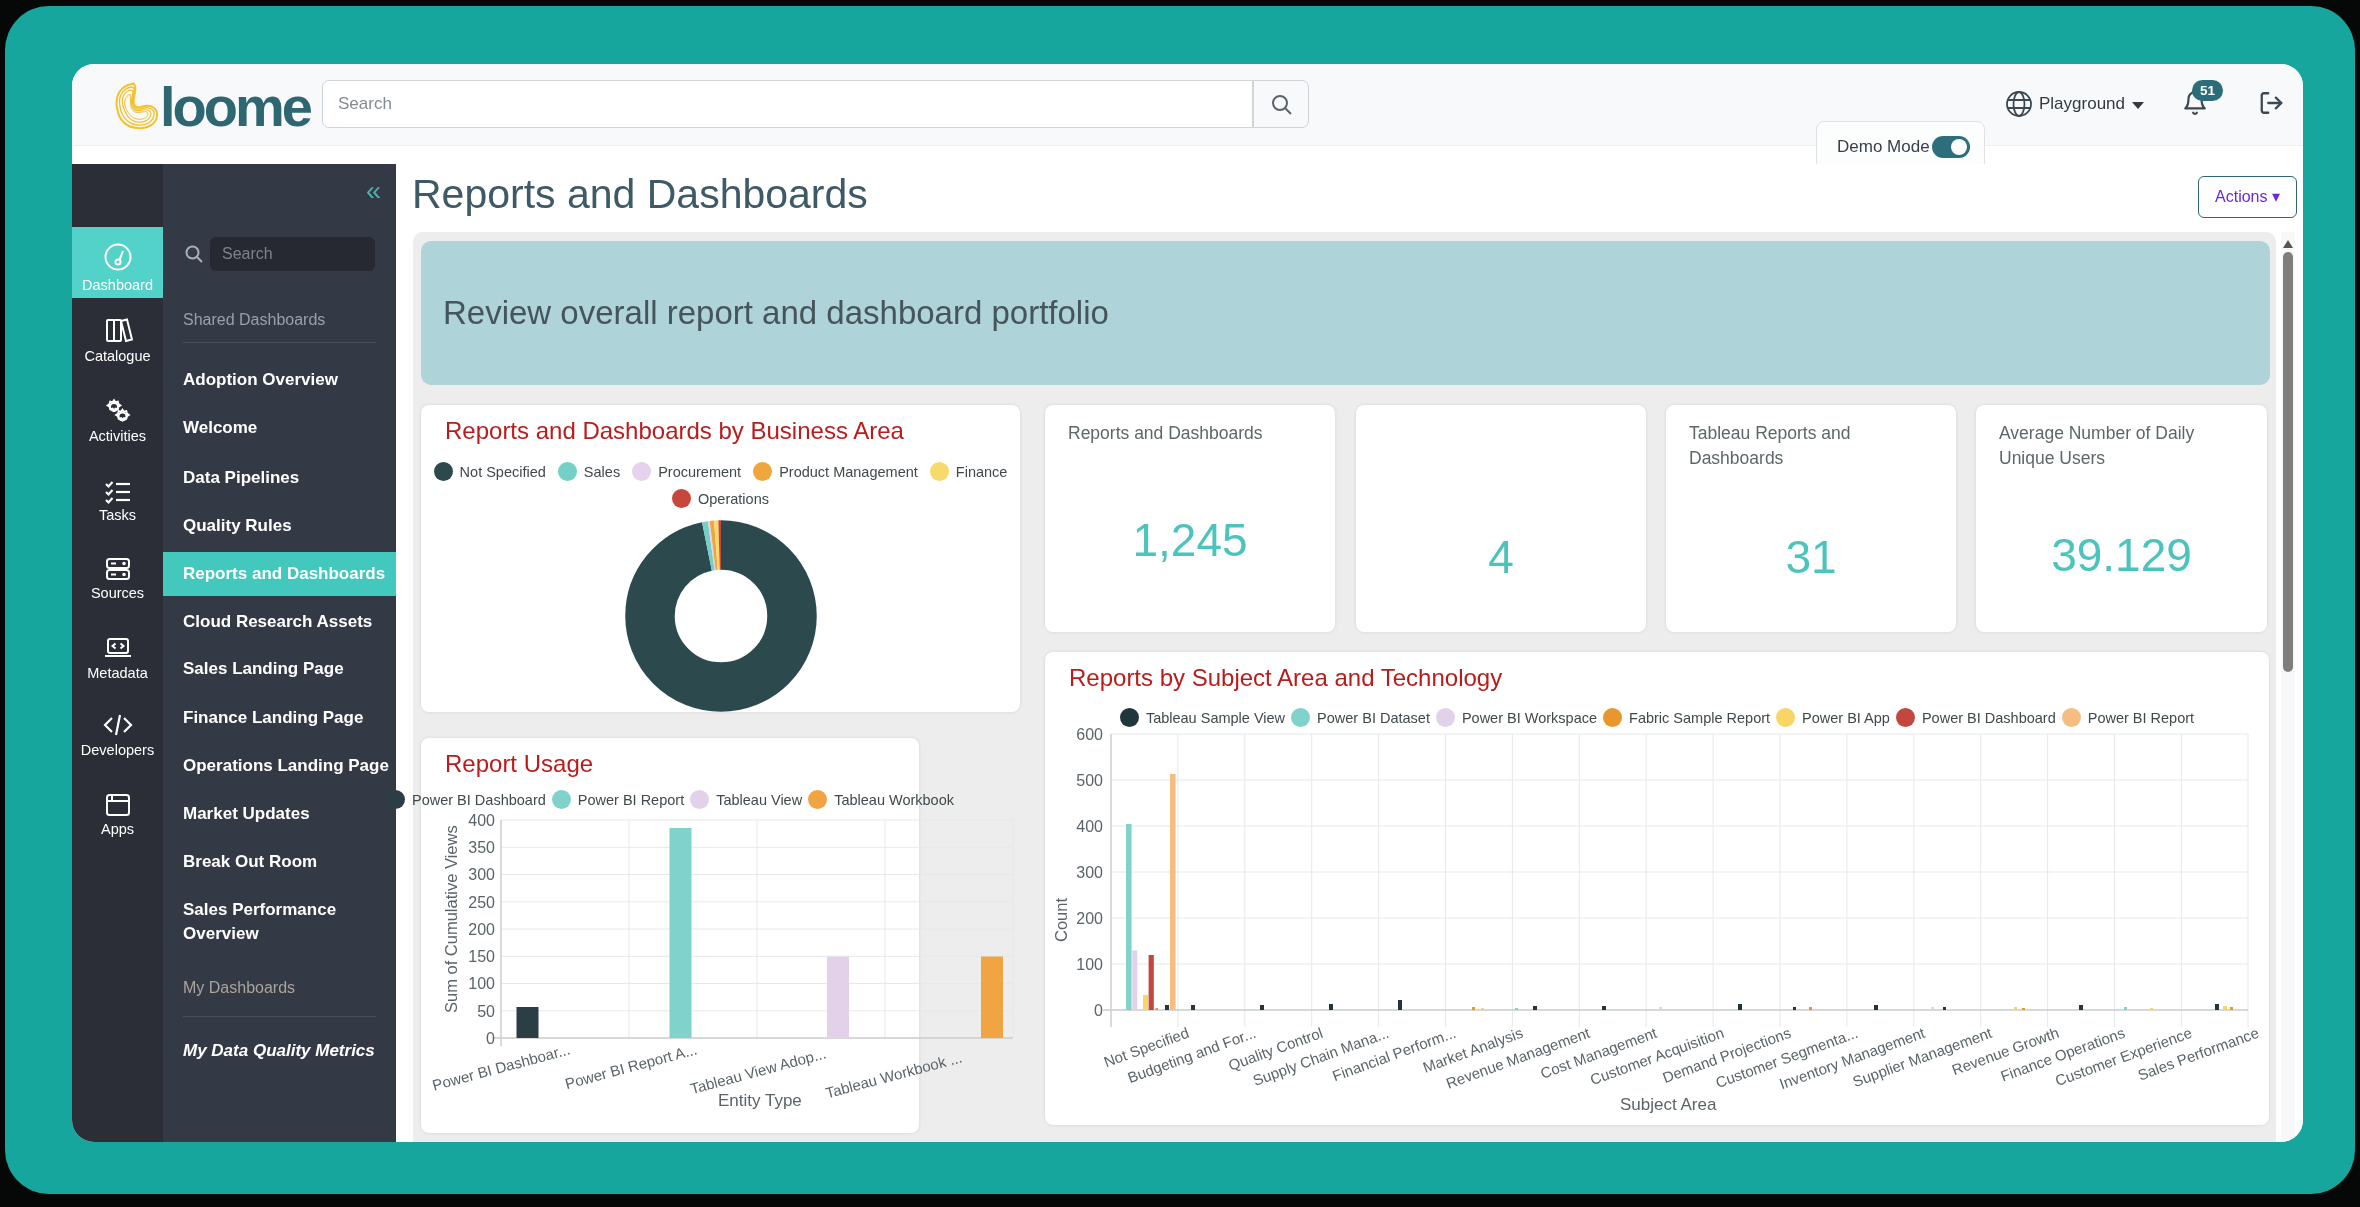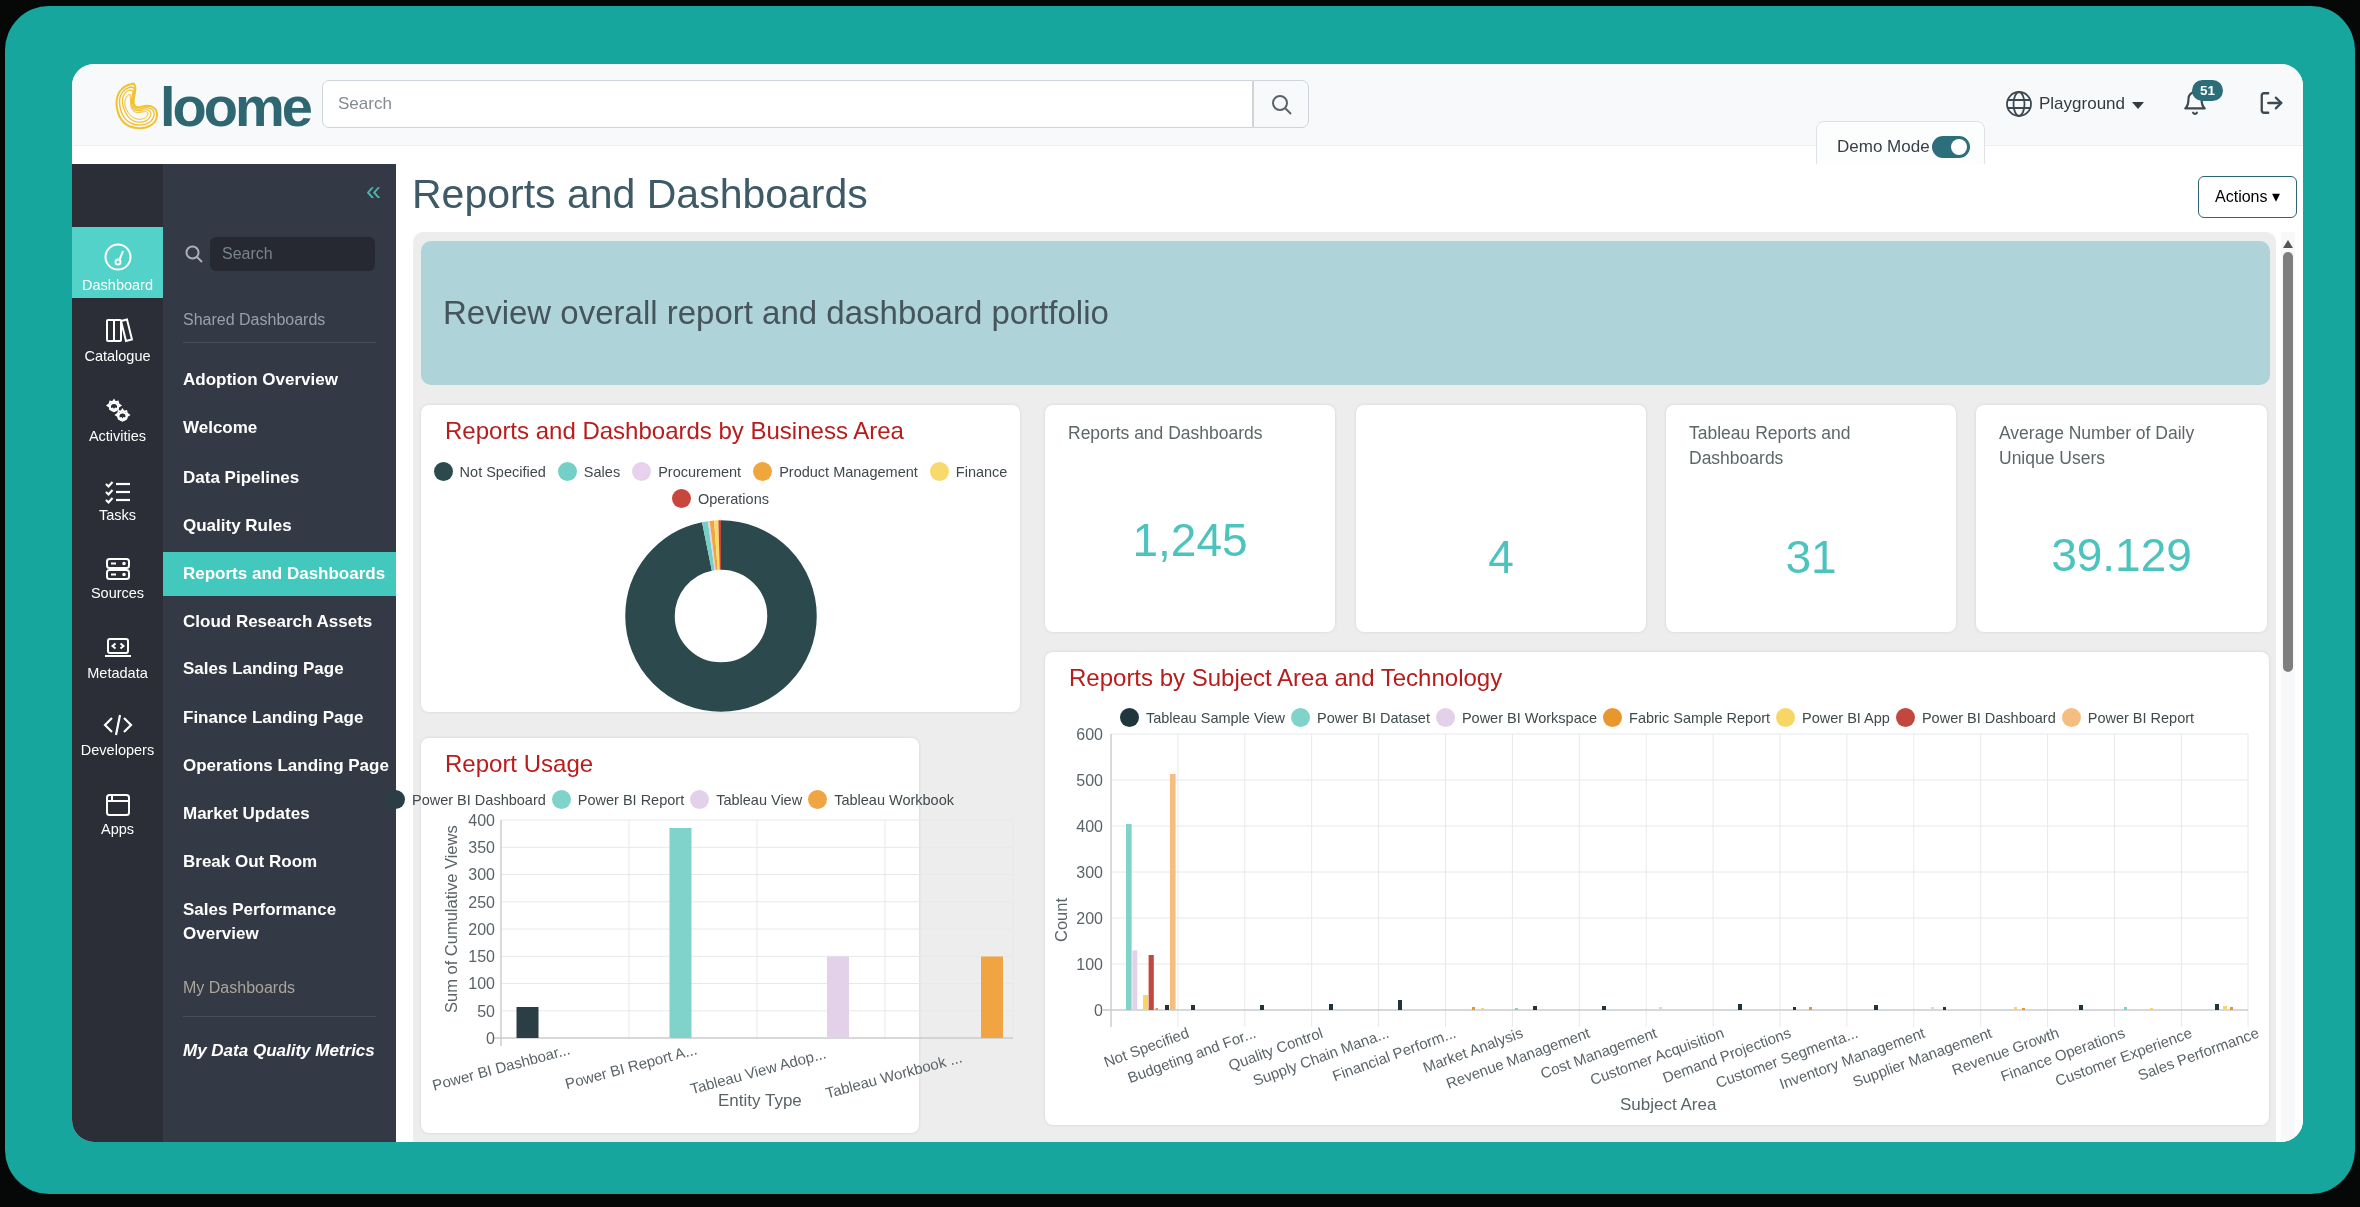--- a/index.html
+++ b/index.html
@@ -24,21 +24,21 @@
 .raillabel { position:absolute; width:91px; text-align:center; font-size:14.5px; color:#fff; }
 .railsel { position:absolute; left:0; top:63px; width:91px; height:71px; background:#52d2c8; }
 .pitem { position:absolute; left:20px; font-size:17px; font-weight:bold; color:#fff; line-height:24px; }
 .phead { position:absolute; left:20px; font-size:16px; color:#9aa0a7; }
 .pdiv { position:absolute; left:20px; width:193px; border-top:1px solid #4a505a; }
 .psel { position:absolute; left:0; top:388px; width:233px; height:44px; background:#43c8bd; }
 .psearch { position:absolute; left:47px; top:73px; width:165px; height:34px; background:#262932; border-radius:6px; color:#7b828b; font-size:16px; line-height:34px; padding-left:12px; }
 
 .main { position:absolute; left:324px; top:100px; width:1907px; height:978px; background:#fff; }
 .pagetitle { position:absolute; left:16px; top:7px; font-size:41px; color:#3d5a66; }
-.actions { position:absolute; left:1802px; top:12px; width:99px; height:42px; border:1px solid #2f6476; border-radius:6px; color:#000000; font-size:16px; text-align:center; line-height:40px; }
+.actions { position:absolute; left:1802px; top:12px; width:99px; height:42px; border:1px solid #2f6476; border-radius:6px; color:#6d28d9; font-size:16px; text-align:center; line-height:40px; }
 .scrollwrap { position:absolute; left:17px; top:68px; width:1863px; height:910px; background:#ededee; border-radius:10px 10px 0 0; }
 .banner { position:absolute; left:8px; top:9px; width:1849px; height:144px; background:#aed3d8; border-radius:10px; }
 .bannertext { position:absolute; left:22px; top:53px; font-size:33px; color:#46545b; }
 .card { position:absolute; background:#fff; border-radius:8px; box-shadow:0 0 3px rgba(120,130,140,0.25); }
 .cardtitle { position:absolute; left:24px; top:12px; font-size:24px; color:#b91c1c; }
 .stattitle { position:absolute; left:23px; top:16px; width:248px; font-size:17.5px; line-height:25px; color:#5d6769; }
 .statval { position:absolute; left:0; width:100%; text-align:center; font-size:46px; color:#4cc3bc; }
 .legend { position:absolute; left:0; width:100%; display:flex; justify-content:center; align-items:center; }
 .litem { display:flex; align-items:center; margin:0 6px; font-size:14.5px; color:#40494c; white-space:nowrap; }
 .ldot { width:19px; height:19px; border-radius:50%; margin-right:7px; flex:0 0 19px; }

